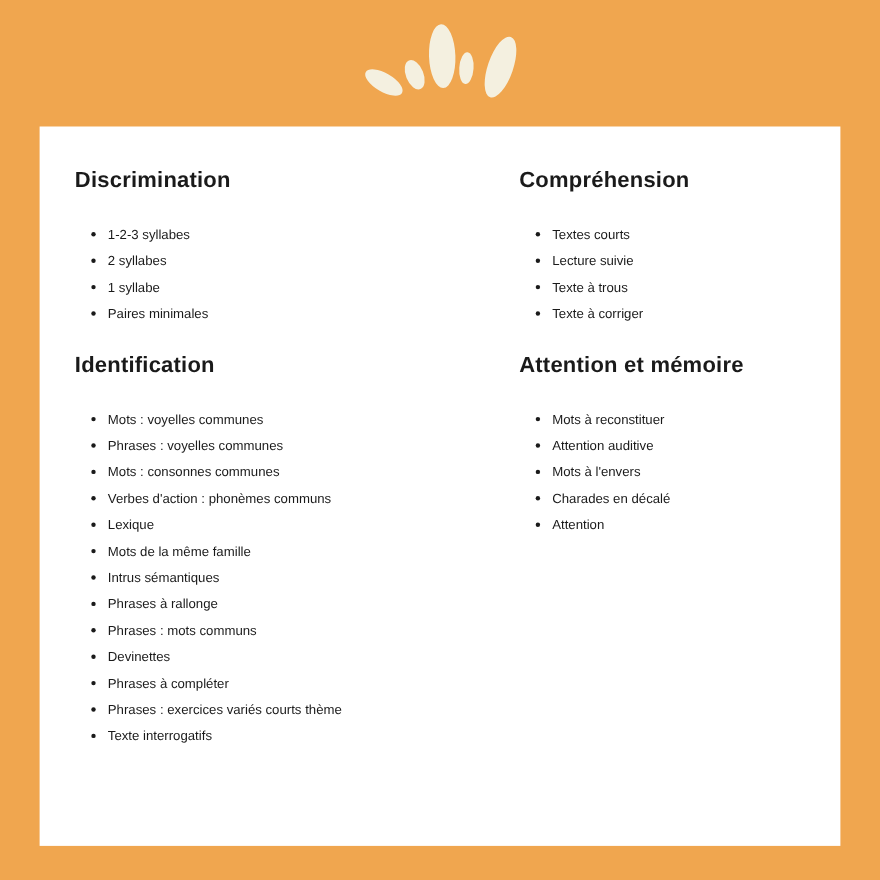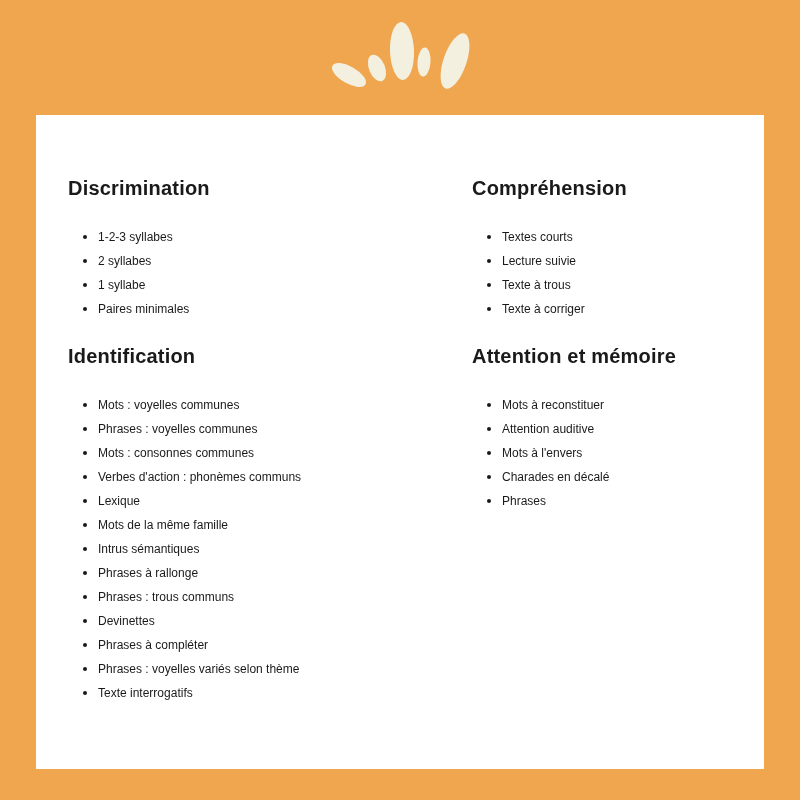--- a/index.html
+++ b/index.html
@@ -27,21 +27,21 @@
   }
   .card {
     position: absolute;
     left: 36px; top: 115px;
     width: 728px; height: 654px;
     background: var(--card);
   }
   .col {
     position: absolute;
     top: 0;
-    padding-top: 60px;
+    padding-top: 36px;
   }
   .col-left  { left: 32px;  width: 390px; }
   .col-right { left: 436px; width: 285px; }
   h2.section-title {
     margin: 0 0 24px 0;
     font-size: 20px;
     line-height: 26px;
     font-weight: 700;
     color: var(--text);
     letter-spacing: 0.2px;
@@ -96,24 +96,24 @@
         <h2 class="section-title">Identification</h2>
         <ul class="section-list">
             <li>Mots : voyelles communes</li>
             <li>Phrases : voyelles communes</li>
             <li>Mots : consonnes communes</li>
             <li>Verbes d'action : phonèmes communs</li>
             <li>Lexique</li>
             <li>Mots de la même famille</li>
             <li>Intrus sémantiques</li>
             <li>Phrases à rallonge</li>
-            <li>Phrases : trous communs</li>
+            <li>Phrases : mots communs</li>
             <li>Devinettes</li>
             <li>Phrases à compléter</li>
-            <li>Phrases : voyelles variés selon thème</li>
+            <li>Phrases : exercices variés courts thème</li>
             <li>Texte interrogatifs</li>
           </ul>
       </section>
     </div>
 
     <div class="col col-right">
       <section>
         <h2 class="section-title">Compréhension</h2>
         <ul class="section-list">
             <li>Textes courts</li>
@@ -122,19 +122,19 @@
             <li>Texte à corriger</li>
           </ul>
       </section>
       <section>
         <h2 class="section-title">Attention et mémoire</h2>
         <ul class="section-list">
             <li>Mots à reconstituer</li>
             <li>Attention auditive</li>
             <li>Mots à l'envers</li>
             <li>Charades en décalé</li>
-            <li>Phrases</li>
+            <li>Attention</li>
           </ul>
       </section>
     </div>
 
   </div>
 </div>
 
 </body></html>

